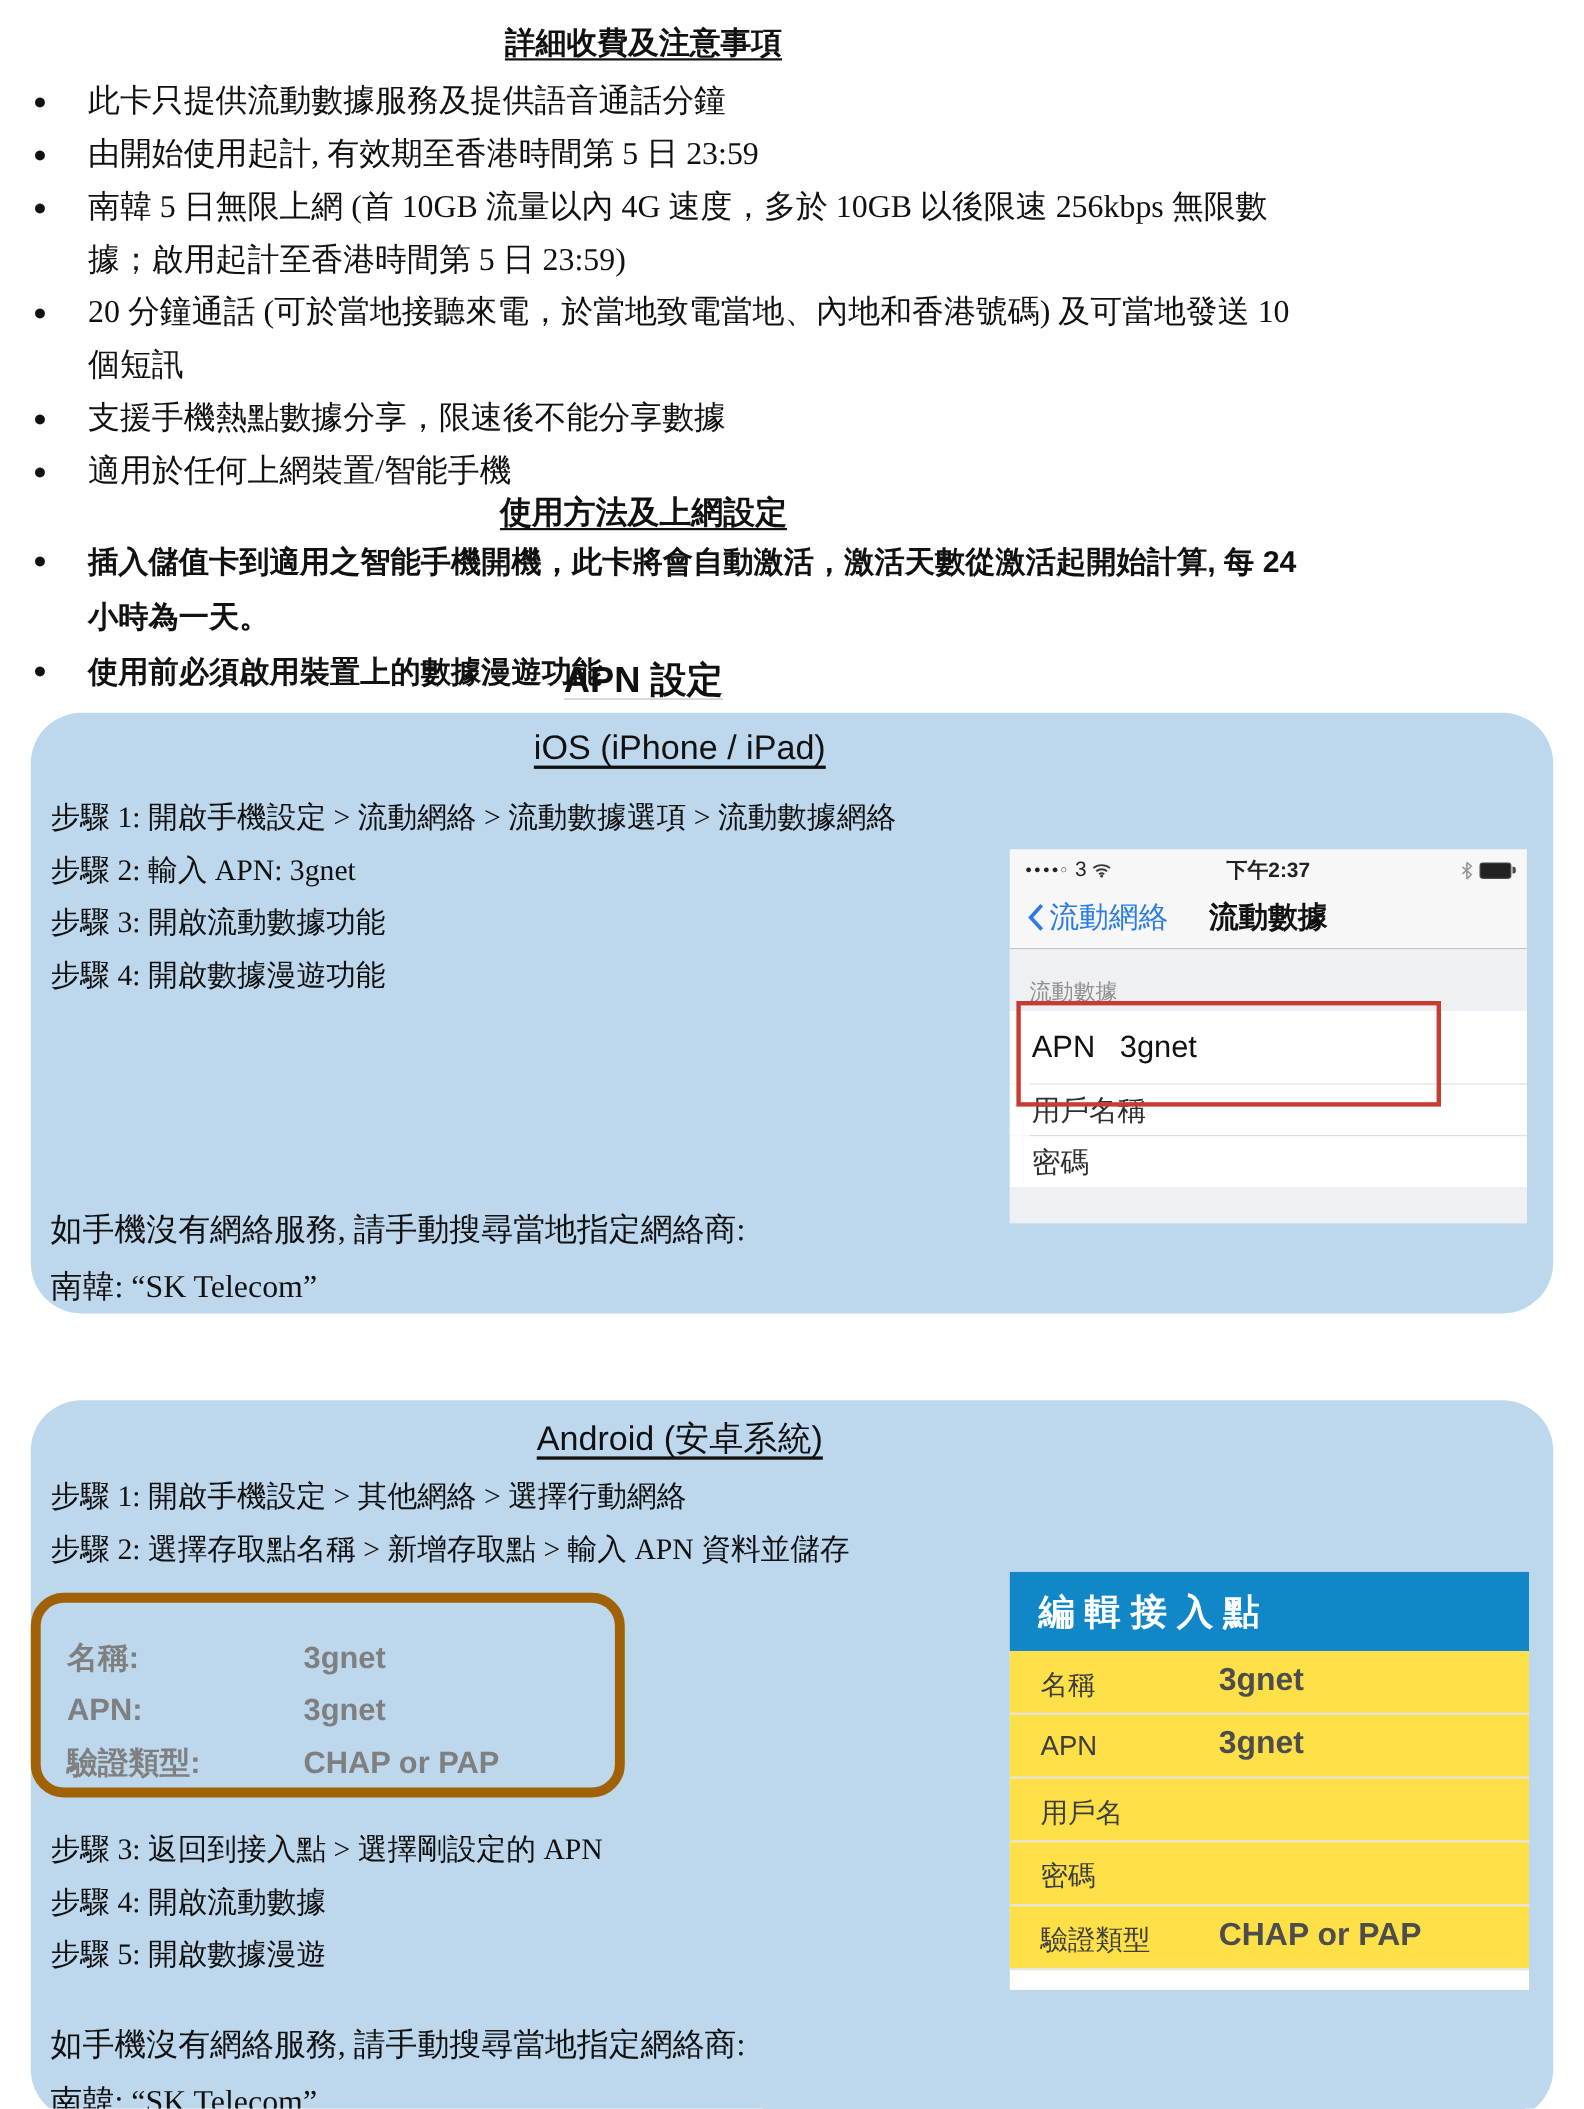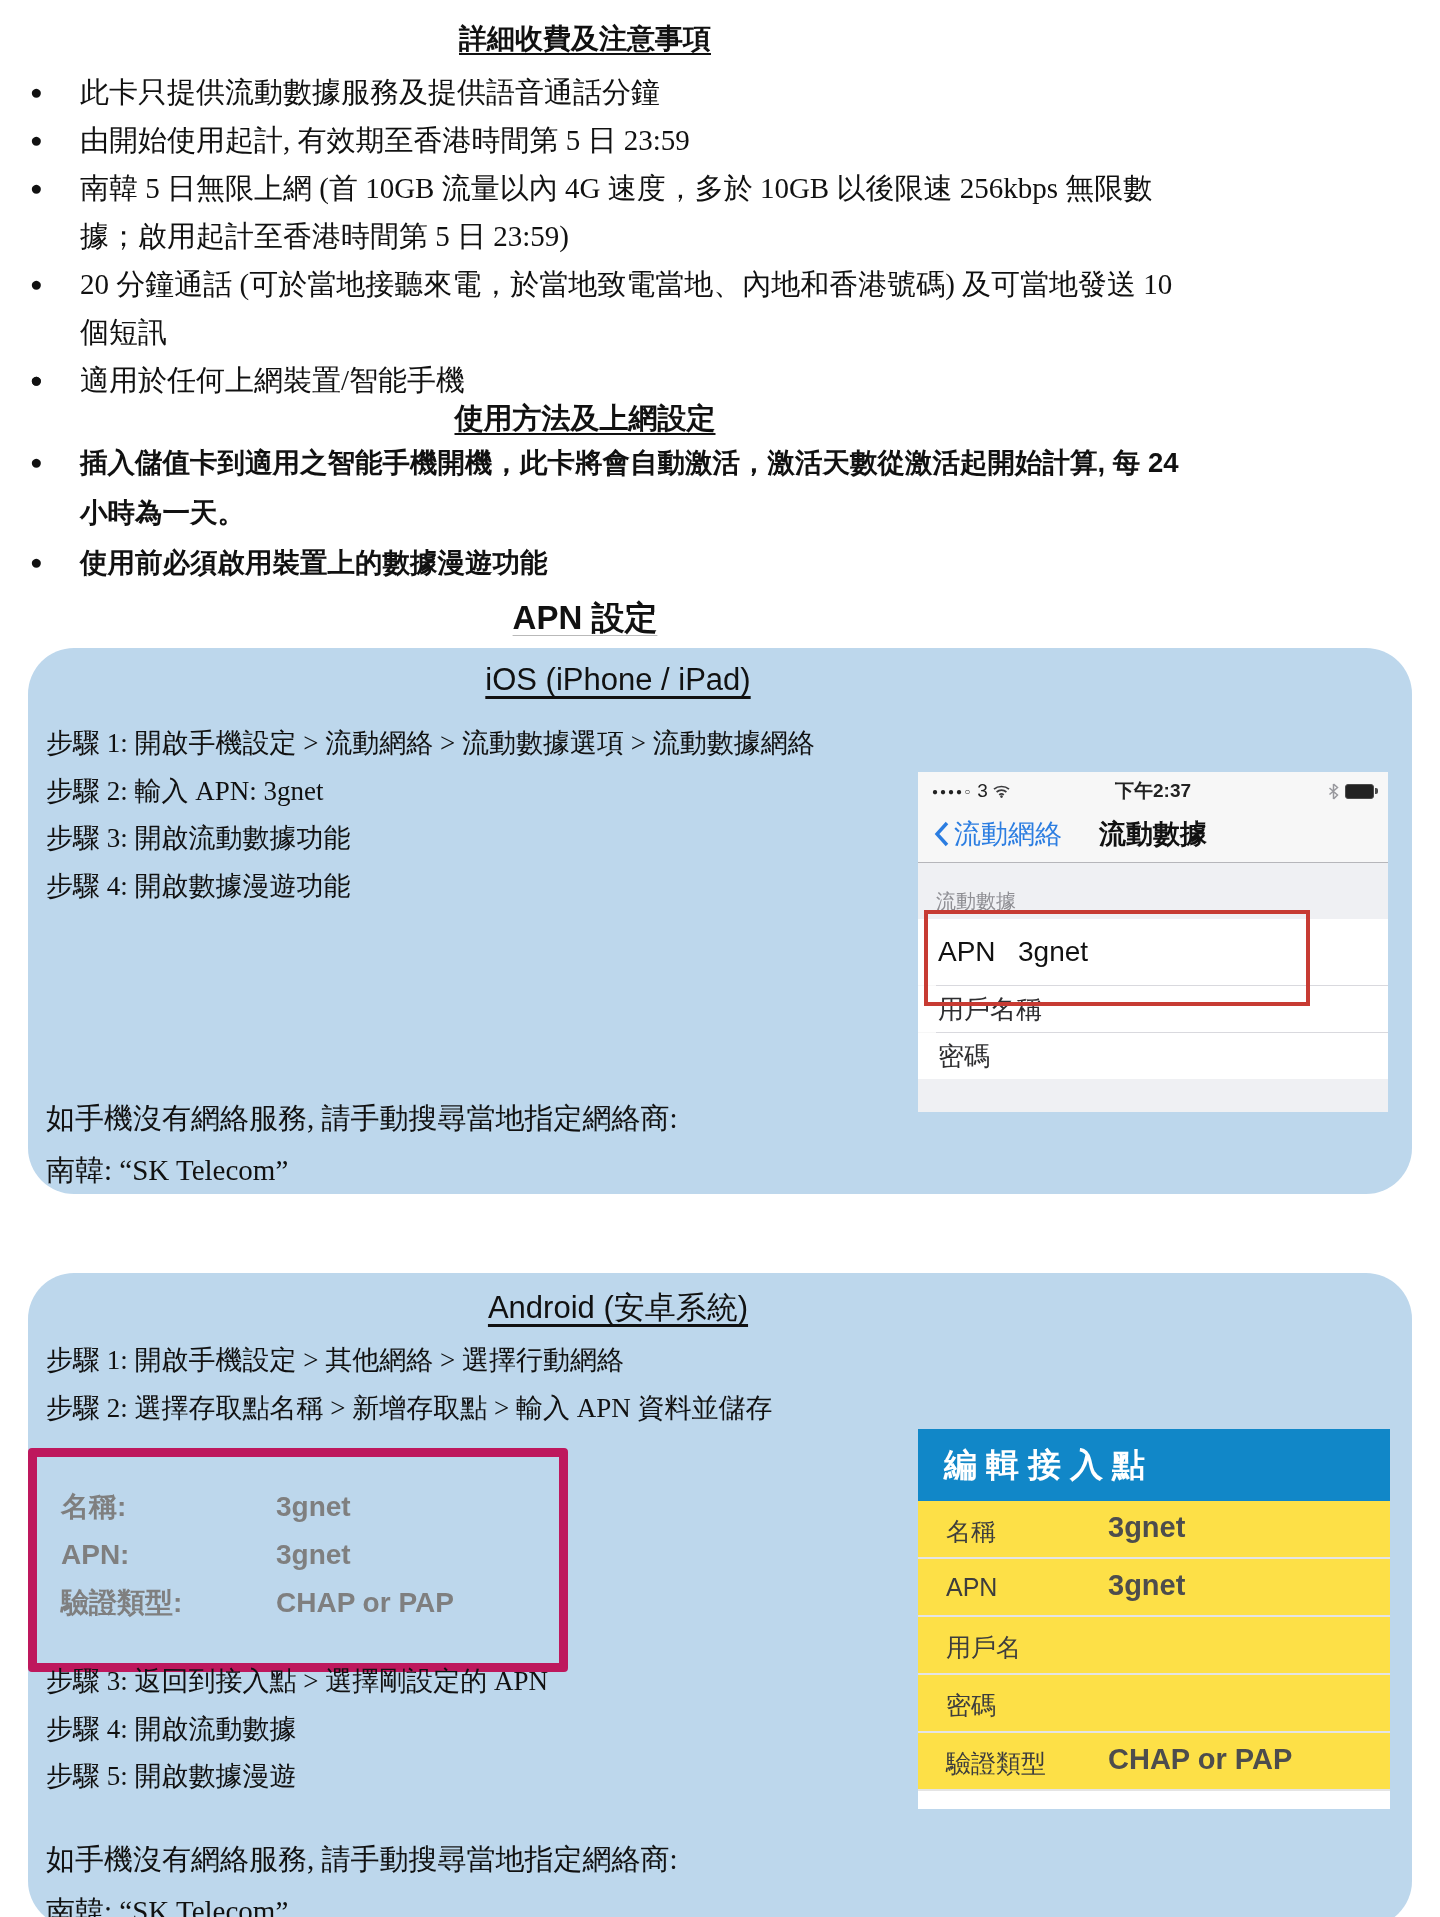--- a/index.html
+++ b/index.html
@@ -51,22 +51,22 @@
   .graysec .seclabel{position:absolute;left:18px;bottom:4px;font-size:20px;color:#8e8e93;}
   .apnrow{height:66px;background:#fff;display:flex;align-items:center;font-size:28px;}
   .apnrow .lbl{margin-left:20px;width:80px;color:#111;}
   .apnrow .val{color:#111;}
   .hair{height:1px;background:#d9d9de;margin-left:18px;}
   .prow{height:46px;background:#fff;display:flex;align-items:center;font-size:26px;color:#2e2e30;padding-left:20px;}
   .bstrip{flex:1;background:#eff0f3;}
   .red-rect{position:absolute;left:6px;top:138px;width:378px;height:88px;border:4px solid #c73b33;z-index:5;}
 
   
-  .gray-box{position:absolute;left:0;top:175px;width:540px;height:224px;box-sizing:border-box;
-            border:9px solid #be185d;border-radius:4px;background:transparent;
+  .gray-box{position:absolute;left:0;top:175px;width:540px;height:186px;box-sizing:border-box;
+            border:9px solid #a16207;border-radius:30px;background:transparent;
             padding:26px 0 0 24px;font-family:"Liberation Sans",sans-serif;font-weight:bold;color:#7f7f7f;}
   .gb-row{display:flex;font-size:28px;line-height:48px;}
   .gb-row .gb-lbl{width:215px;}
 
   
   .ascreen{position:absolute;left:890px;top:156px;width:472px;height:380px;background:#fff;
            font-family:"Liberation Sans",sans-serif;display:flex;flex-direction:column;}
   .aheader{height:72px;background:#1187c8;color:#fff;font-size:33px;font-weight:bold;
            letter-spacing:9px;line-height:72px;padding-left:26px;}
   .arow{height:56px;border-bottom:2px solid #e4e4e4;position:relative;background:#fde047;}
@@ -78,21 +78,21 @@
 
 <div class="page">
 
   <div class="doc-title">詳細收費及注意事項</div>
 
   <div class="blist">
     <div class="bullet"><span class="dot">●</span><span>此卡只提供流動數據服務及提供語音通話分鐘</span></div>
     <div class="bullet"><span class="dot">●</span><span>由開始使用起計, 有效期至香港時間第 5 日 23:59</span></div>
     <div class="bullet"><span class="dot">●</span><span>南韓 5 日無限上網 (首 10GB 流量以內 4G 速度，多於 10GB 以後限速 256kbps 無限數據；啟用起計至香港時間第 5 日 23:59)</span></div>
     <div class="bullet"><span class="dot">●</span><span>20 分鐘通話 (可於當地接聽來電，於當地致電當地、內地和香港號碼) 及可當地發送 10 個短訊</span></div>
-    <div class="bullet"><span class="dot">●</span></div>
+    <div class="bullet"><span class="dot">●</span><span>支援手機熱點數據分享，限速後不能分享數據</span></div>
     <div class="bullet"><span class="dot">●</span><span>適用於任何上網裝置/智能手機</span></div>
   </div>
 
   <div class="usage-title">使用方法及上網設定</div>
 
   <div class="bold-list">
     <div class="bullet"><span class="dot">●</span><span>插入儲值卡到適用之智能手機開機，此卡將會自動激活，激活天數從激活起開始計算, 每 24 小時為一天。</span></div>
     <div class="bullet"><span class="dot">●</span><span>使用前必須啟用裝置上的數據漫遊功能</span></div>
   </div>
 

